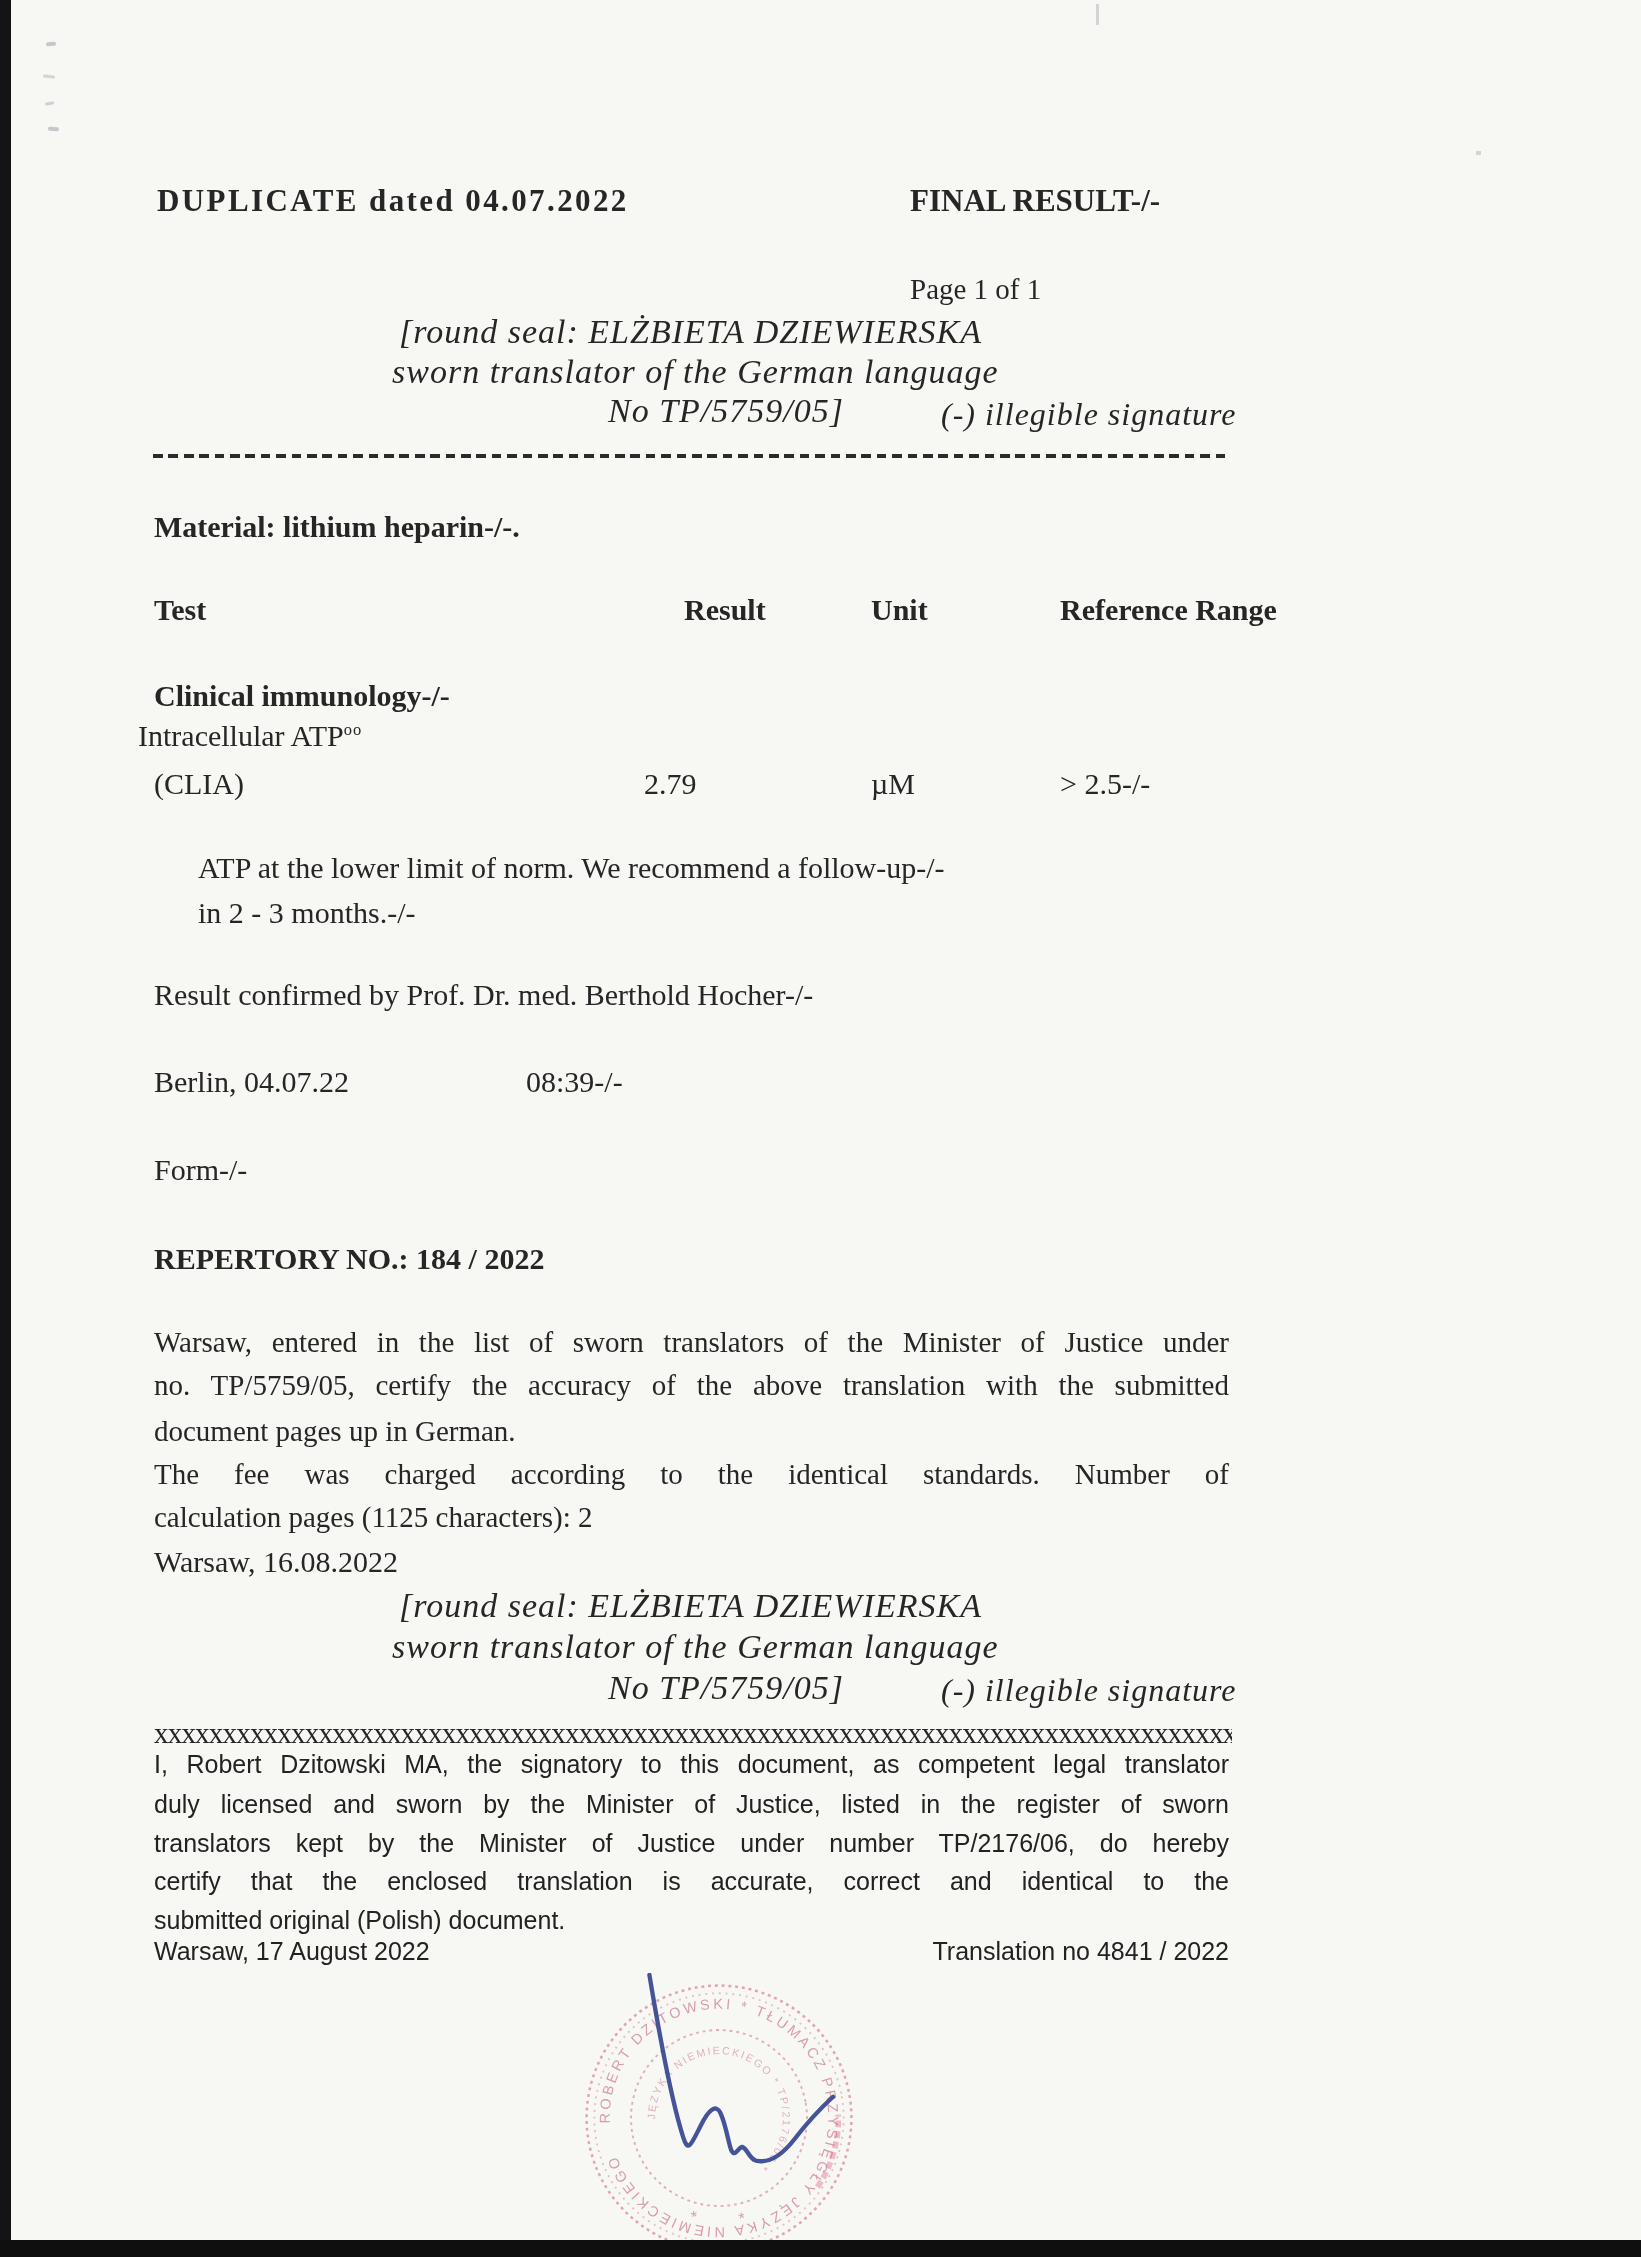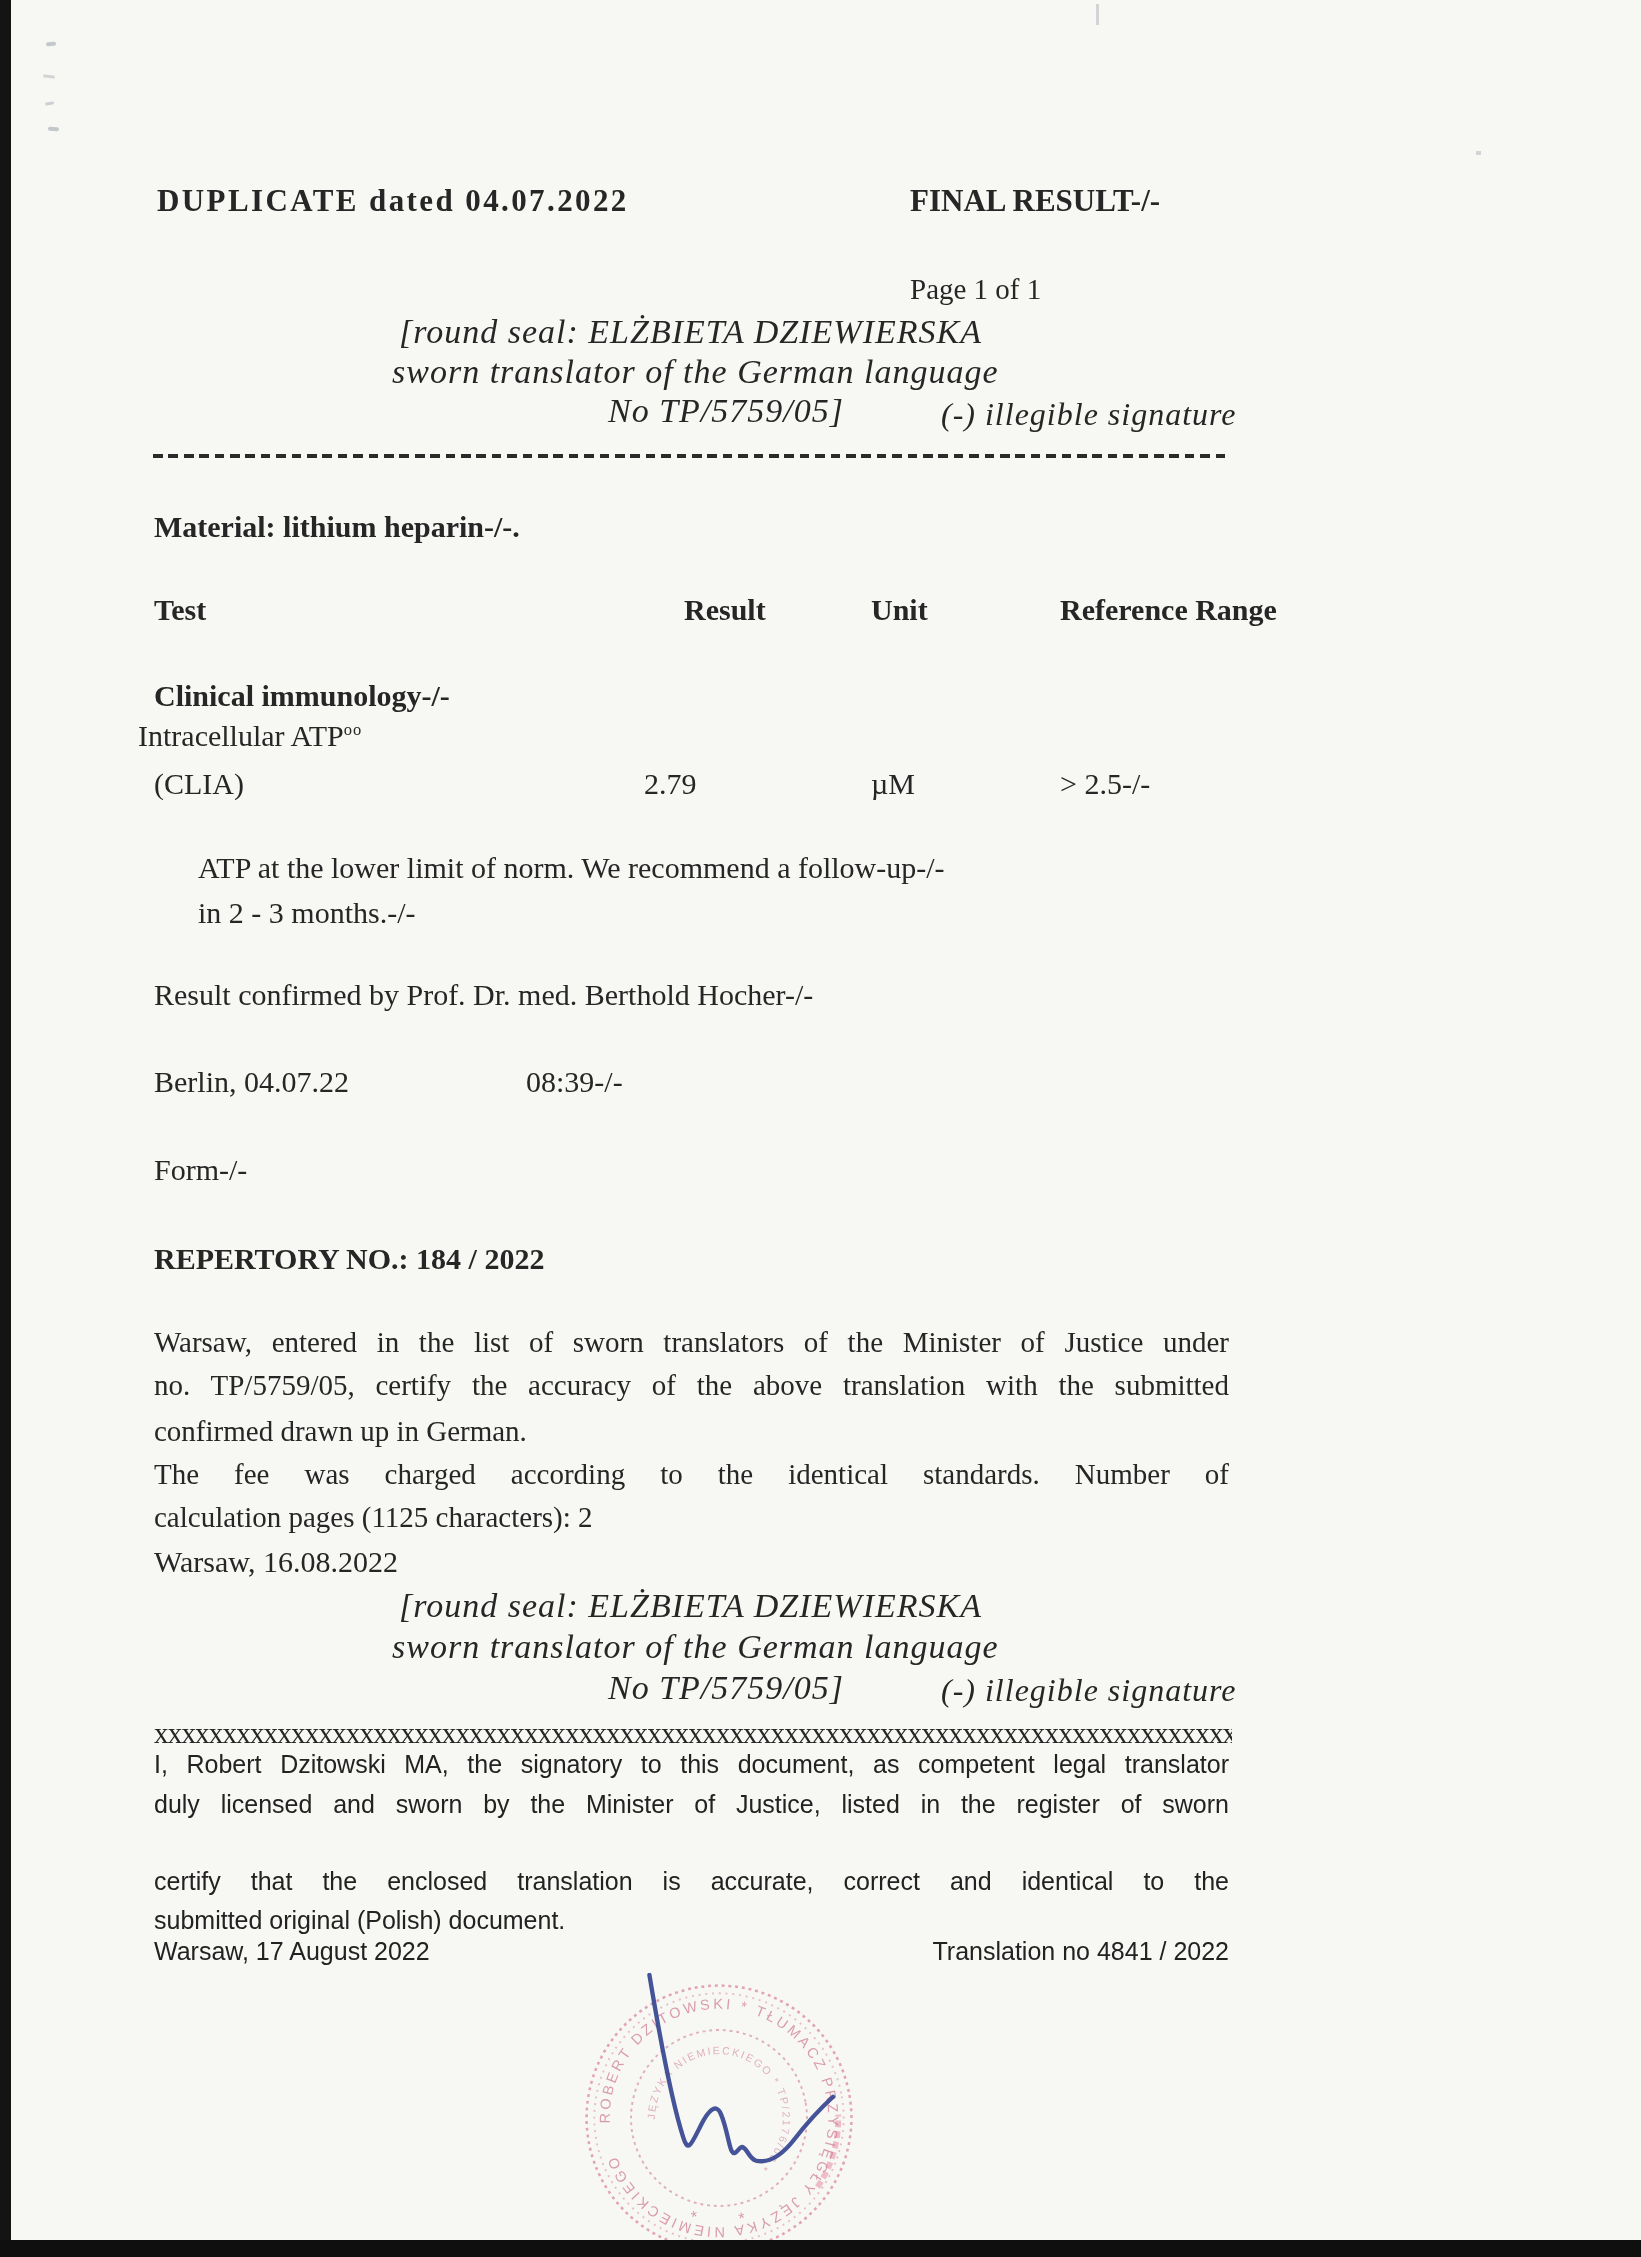--- a/index.html
+++ b/index.html
@@ -103,38 +103,39 @@
 
   <div class="abs serif fs31" style="left:154px;top:1065px;">Berlin, 04.07.22</div>
   <div class="abs serif fs31" style="left:526px;top:1065px;">08:39-/-</div>
 
   <div class="abs serif fs31" style="left:154px;top:1153px;">Form-/-</div>
 
   <div class="abs serif b fs31" style="left:154px;top:1242px;">REPERTORY NO.: 184 / 2022</div>
 
   <div class="jline" style="top:1326px;">Warsaw, entered in the list of sworn translators of the Minister of Justice under</div>
   <div class="jline" style="top:1369px;">no. TP/5759/05, certify the accuracy of the above translation with the submitted</div>
-  <div class="jline last" style="top:1415px;">confirmed drawn up in German.</div>
+  <div class="jline last" style="top:1415px;">document pages up in German.</div>
 
   <div class="jline" style="top:1458px;">The fee was charged according to the identical standards. Number of</div>
   <div class="jline last" style="top:1501px;">calculation pages (1125 characters): 2</div>
 
   <div class="abs serif fs31" style="left:154px;top:1545px;">Warsaw, 16.08.2022</div>
 
   <div>
     <div class="abs ital" style="left:399px;top:1587px;">[round seal: ELŻBIETA DZIEWIERSKA</div>
     <div class="abs ital" style="left:392px;top:1628px;">sworn translator of the German language</div>
     <div class="abs ital" style="left:608px;top:1669px;">No TP/5759/05]</div>
     <div class="abs ital" style="left:941px;top:1672px;font-size:32px;">(-) illegible signature</div>
   </div>
 
   <div class="xrow serif">xxxxxxxxxxxxxxxxxxxxxxxxxxxxxxxxxxxxxxxxxxxxxxxxxxxxxxxxxxxxxxxxxxxxxxxxxxxxxxxx</div>
 
   <div class="jline-s" style="top:1790px;">duly licensed and sworn by the Minister of Justice, listed in the register of sworn</div>
   <div class="jline-s" style="top:1750px;">I, Robert Dzitowski MA, the signatory to this document, as competent legal translator</div>
+  <div class="jline-s" style="top:1829px;">translators kept by the Minister of Justice under number TP/2176/06, do hereby</div>
   <div class="jline-s" style="top:1867px;">certify that the enclosed translation is accurate, correct and identical to the</div>
   <div class="jline-s last" style="top:1906px;">submitted original (Polish) document.</div>
 
   <div class="abs sans" style="left:154px;top:1937px;font-size:25px;color:#222;">Warsaw, 17 August 2022</div>
   <div class="abs sans" style="left:843px;top:1937px;width:386px;text-align:right;font-size:25px;color:#222;">Translation no 4841 / 2022</div>
 
   <svg style="position:absolute;left:574px;top:1973px;" width="290" height="290" viewBox="0 0 300 300">
     <defs>
       <path id="ringPath" d="M 37,150 A 113,113 0 1,1 263,150 A 113,113 0 1,1 37,150"></path>
       <path id="innerPath" d="M 84,150 A 66,66 0 1,1 216,150 A 66,66 0 1,1 84,150"></path>

